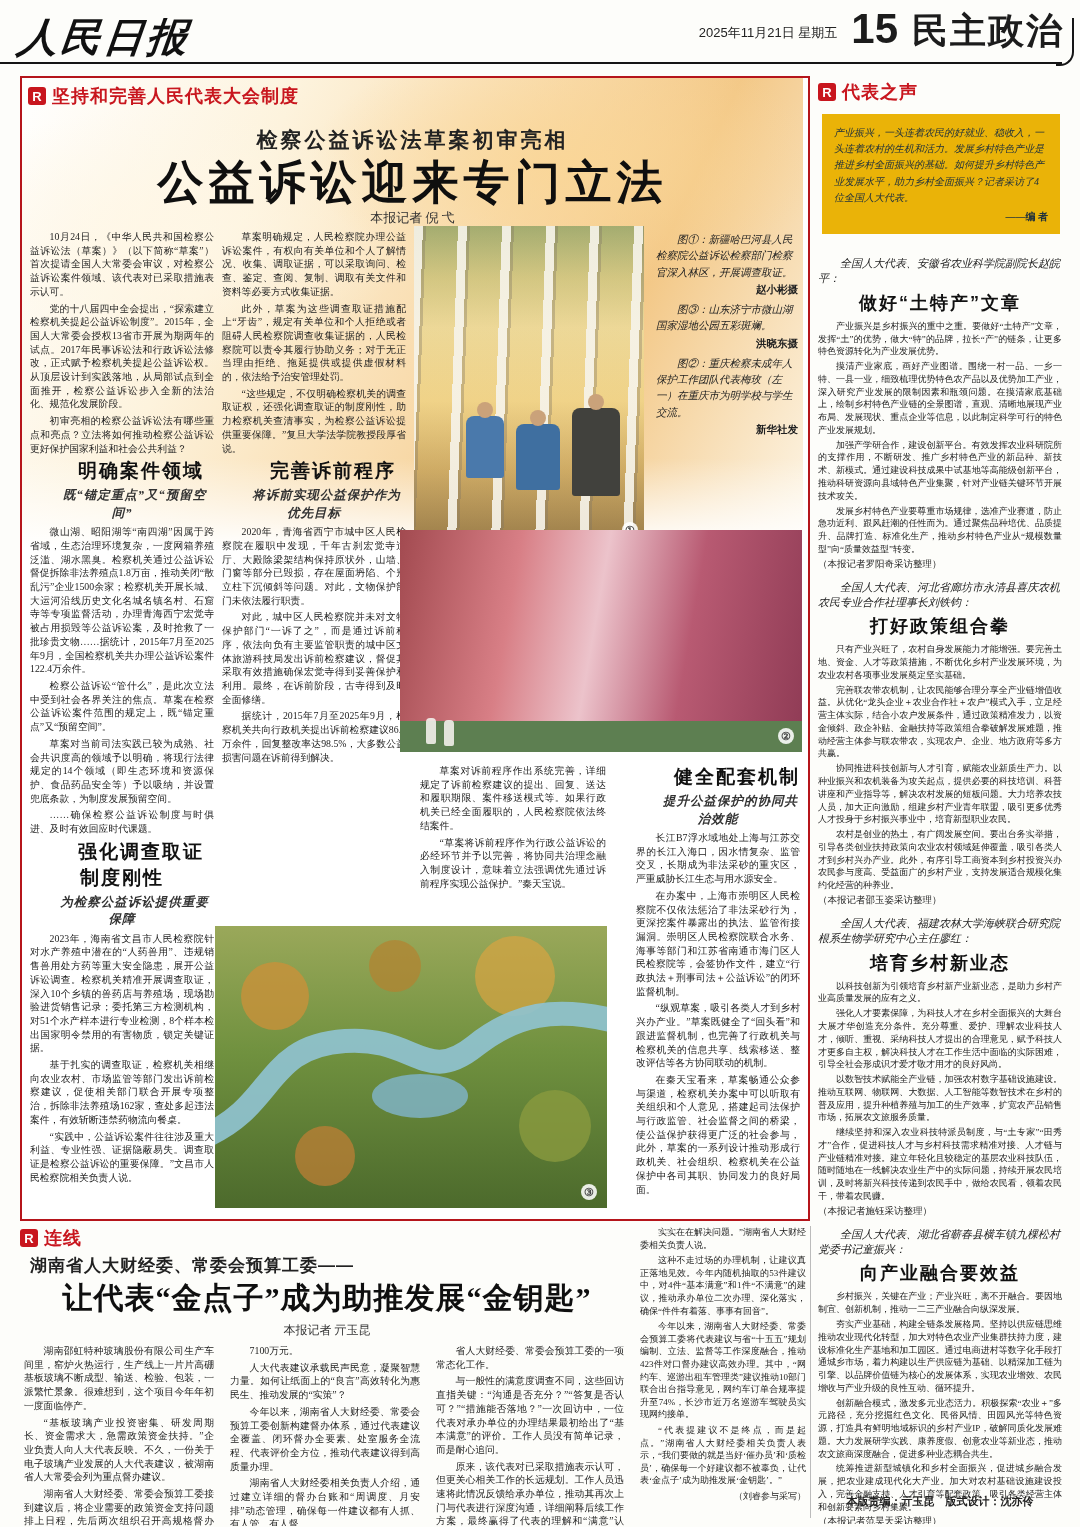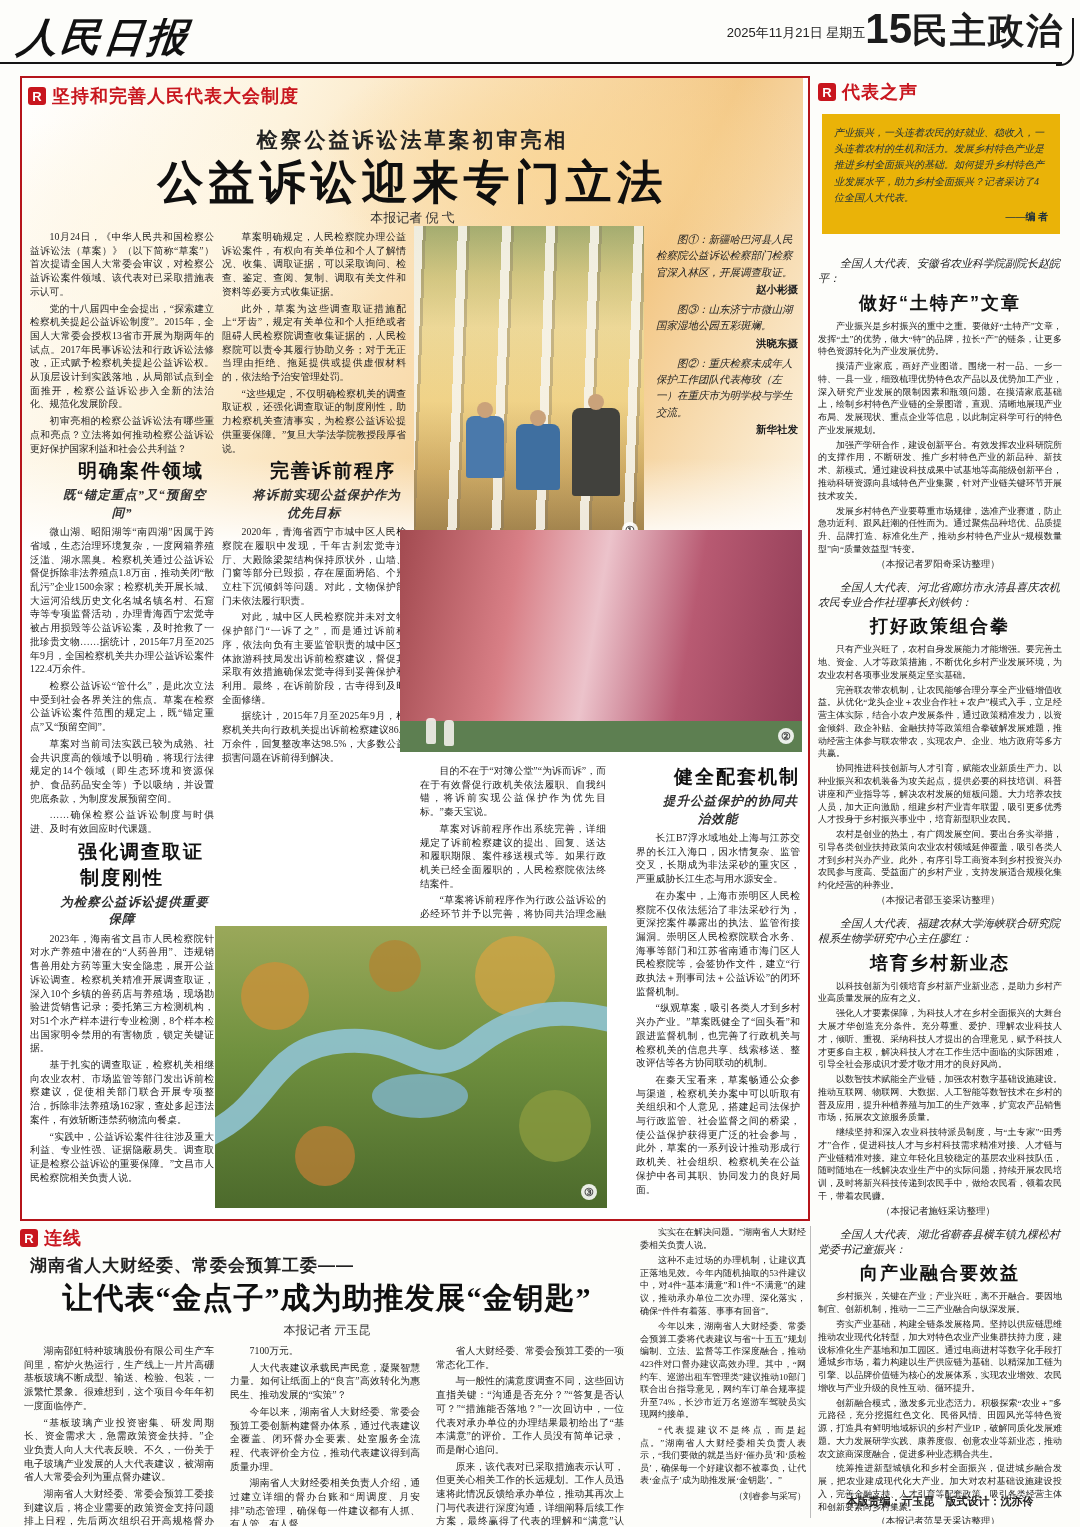--- a/index.html
+++ b/index.html
@@ -2,21 +2,21 @@
 <html><head>
 <meta charset="utf-8">
 <style>
   html,body{margin:0;padding:0;background:#e8e8e4;}
   .page{position:relative;width:1080px;height:1527px;margin:0 auto;background:#fdfdfa;overflow:hidden;
         font-family:"Liberation Serif","DejaVu Serif",serif;color:#1c1c1c;}
   
   .masthead{position:absolute;left:0;top:0;width:1080px;height:66px;}
   .logo{position:absolute;left:18px;top:10px;font-size:40px;font-weight:900;font-style:italic;
         letter-spacing:3px;transform:skewX(-6deg);color:#111;}
-  .head-right{position:absolute;right:16px;top:8px;display:flex;align-items:flex-end;}
+  .head-right{position:absolute;right:16px;top:8px;display:flex;align-items:flex-end;gap:14px;}
   .head-date{font-size:13px;color:#222;margin-bottom:8px;font-family:"Liberation Sans",sans-serif;}
   .head-num{font-size:42px;font-weight:800;line-height:1;font-family:"Liberation Sans",sans-serif;}
   .head-sec{font-size:36px;font-weight:800;line-height:1.05;letter-spacing:2px;font-family:"Liberation Sans",sans-serif;}
   .head-rule{position:absolute;left:0;top:62px;width:1062px;border-top:2px solid #151515;}
   .head-hook{position:absolute;right:6px;top:18px;width:16px;height:46px;border-right:2px solid #151515;
              border-bottom:2px solid #151515;border-bottom-right-radius:14px;}
   
   .mainbox{position:absolute;left:20px;top:76px;width:786px;height:1141px;border:2.5px solid #b5151b;background:#fff;}
   .grad{position:absolute;left:0;top:0;width:781px;height:470px;
         background:
@@ -58,21 +58,21 @@
   
   .voices{position:absolute;left:816px;top:76px;width:248px;height:1448px;overflow:hidden;}
   .vnote{position:absolute;left:6px;top:38px;width:214px;background:#eab308;padding:11px 12px 9px;
          font-style:italic;font-size:10px;line-height:1.62;color:#21323c;}
   .vsig{display:block;text-align:right;font-weight:700;margin-top:3px;font-style:normal;}
   .vflow{position:absolute;left:2px;top:180px;width:244px;}
   .vart{margin-bottom:9px;}
   .vintro{font-size:11px;font-style:italic;line-height:1.4;text-indent:2em;margin:0 0 2px;color:#222;}
   .vhead{font:700 18px "Liberation Sans",sans-serif;text-align:center;letter-spacing:2px;margin:4px 0 5px;color:#111;}
   .vbody p{font-size:9px;line-height:1.42;text-align:justify;text-indent:2em;margin:0 0 2px;color:#222;}
-  .vcredit{font-size:9.5px;text-align:center;margin:1px 4px 0 0;color:#222;}
+  .vcredit{font-size:9.5px;text-align:left;margin:1px 4px 0 0;color:#222;}
   .vfooter{position:absolute;left:0;top:1418px;width:248px;text-align:center;font-size:11px;font-weight:700;color:#222;}
   
   .wire{position:absolute;left:20px;top:1222px;width:788px;height:305px;overflow:hidden;}
   .w-kicker{position:absolute;left:10px;top:32px;font:600 17px "Liberation Sans",sans-serif;color:#222;letter-spacing:1px;}
   .w-head{position:absolute;left:0;top:56px;width:614px;text-align:center;font-weight:900;font-size:30px;letter-spacing:1px;color:#0f0f0f;}
   .w-byline{position:absolute;left:0;top:100px;width:614px;text-align:center;font-size:12px;color:#333;}
   .wcol{position:absolute;font-size:9.8px;line-height:1.4;text-align:justify;overflow:hidden;}
   .wcol p{margin:0 0 3px;text-indent:2em;}
   .wcol .sig{text-align:right;text-indent:0;}
   .vdivider{position:absolute;left:810px;top:1226px;width:0;height:292px;border-left:1px solid #bbb;}
@@ -157,21 +157,20 @@
     </div>
 
     <div class="photo p-class" style="left:378px;top:452px;width:402px;height:222px;">
       <div class="bottle" style="left:26px;bottom:8px;"></div>
       <div class="bottle" style="left:44px;bottom:6px;"></div>
       <div class="circ" style="right:8px;bottom:8px;">②</div>
     </div>
 
     <div class="col" style="left:398px;top:686px;width:186px;height:156px;">
       <div>
-          <p>目的不在于“对簿公堂”“为诉而诉”，而在于有效督促行政机关依法履职、自我纠错，将诉前实现公益保护作为优先目标。”秦天宝说。</p>
           <p>草案对诉前程序作出系统完善，详细规定了诉前检察建议的提出、回复、送达和履职期限、案件移送模式等。如果行政机关已经全面履职的，人民检察院依法终结案件。</p>
           <p>“草案将诉前程序作为行政公益诉讼的必经环节并予以完善，将协同共治理念融入制度设计，意味着立法强调优先通过诉前程序实现公益保护。”秦天宝说。</p>
         </div>
     </div>
 
     <div class="col" style="left:614px;top:686px;width:164px;height:446px;">
       <p class="mhead">健全配套机制</p>
       <p class="msub">提升公益保护的协同共治效能</p>
       <div>
           <p>长江B7浮水域地处上海与江苏交界的长江入海口，因水情复杂、监管交叉，长期成为非法采砂的重灾区，严重威胁长江生态与用水源安全。</p>

